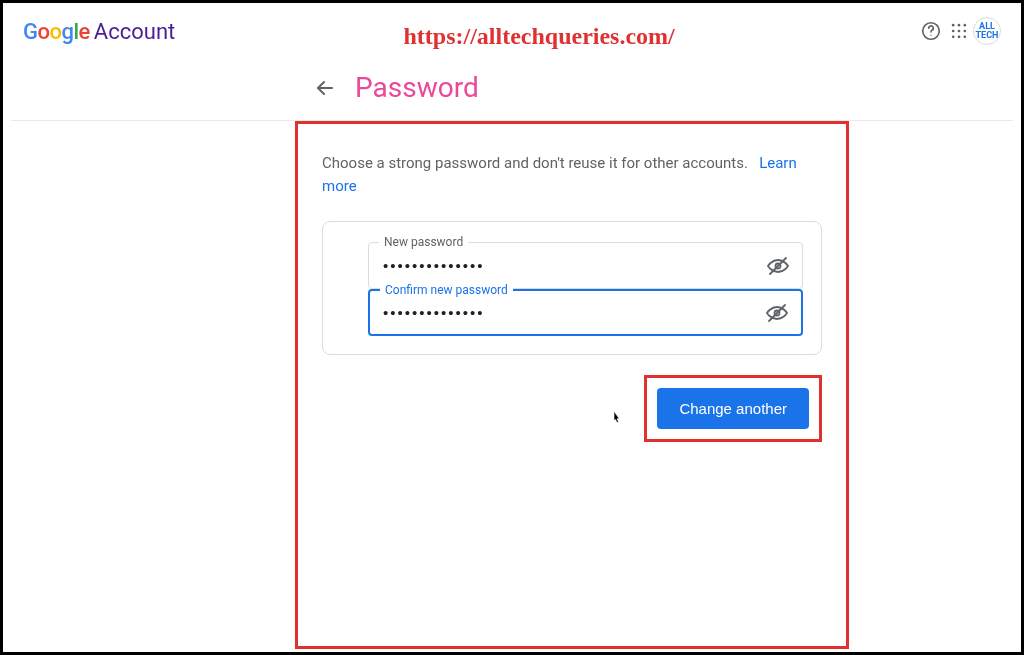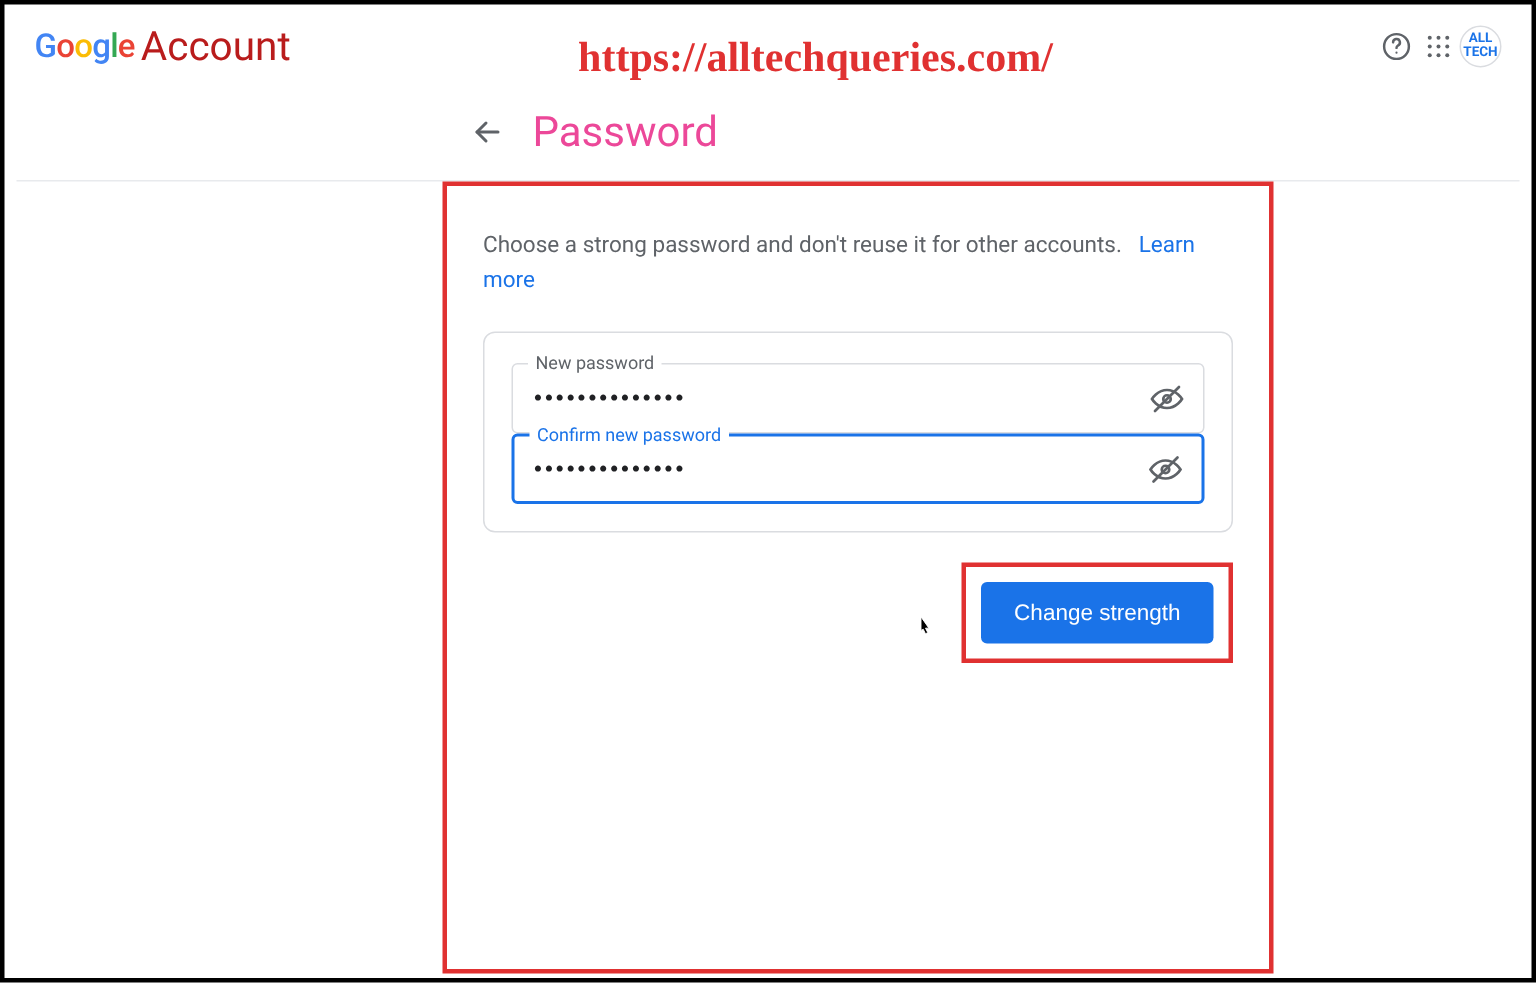--- a/index.html
+++ b/index.html
@@ -15,28 +15,28 @@
   .header {
     display: flex;
     align-items: center;
     justify-content: space-between;
     padding: 10px 20px 10px 20px;
     height: 56px;
   }
   .header-left { display: flex; align-items: center; }
   .google-logo { display: flex; align-items: baseline; font-size: 22px; font-weight: 500; letter-spacing: -0.5px; }
   .g-b { color:#4285F4; } .g-r { color:#EA4335; } .g-y { color:#FBBC05; } .g-g { color:#34A853; }
-  .account-label { color:#b91c1c; font-size:27px; margin-left:4px; font-weight:400; }
+  .account-label { color:#4c1d95; font-size:22px; margin-left:4px; font-weight:400; }
   .header-right { display:flex; align-items:center; gap:0; }
   .help-icon, .apps-icon, .avatar { display:flex; align-items:center; justify-content:center; width:28px; height:28px; color:#5f6368; }
   .avatar { border-radius:50%; border:1px solid #dadce0; font-size:9px; font-weight:bold; text-align:center; line-height:1; color:#1a73e8; flex-direction:column; }
   .watermark {
     position:absolute;
     top:20px; left:50%; transform:translateX(-40%);
-    color:#e03131; font-size:28px; font-weight:bold; font-family: "Times New Roman", serif;
+    color:#e03131; font-size:24px; font-weight:bold; font-family: "Times New Roman", serif;
     z-index:50;
   }
   .page-title-row {
     display:flex; align-items:center;
     padding: 12px 0 16px 310px;
     gap:18px;
   }
   .back-arrow { width:24px; height:24px; color:#5f6368; display:flex; align-items:center; justify-content:center; cursor:pointer;}
   .page-title { font-size:28px; color:#ec4899; font-weight:400; }
   .divider { border-top:1px solid #e8eaed; margin-left:8px; margin-right:8px; }
@@ -55,21 +55,21 @@
     margin-top:24px;
     border:1px solid #dadce0;
     border-radius:8px;
     padding:20px 18px 18px 18px;
   }
   .field {
     position:relative;
     border:1px solid #dadce0;
     border-radius:4px;
     padding:14px 48px 14px 14px;
-    display:flex; align-items:center;
+    display:flex; align-items:center;margin-left:27px;
   }
   .field.focused { border:2px solid #1a73e8; padding:13px 47px 13px 13px;justify-content:center; }
   .field-label {
     position:absolute; top:-8px; left:10px;
     background:#fff; padding:0 5px;
     font-size:12px; color:#5f6368;
   }
   .field.focused .field-label { color:#1a73e8; }
   .field-input {
     border:none; outline:none; width:100%;
@@ -180,21 +180,21 @@
           <path d="M2 12s3.5-6 10-6 10 6 10 6-3.5 6-10 6S2 12 2 12z"></path>
           <circle cx="12" cy="12" r="2.5"></circle>
           <path d="M4 20 20 4"></path>
         </svg>
       </span>
     </div>
   </div>
 
   <div class="action-row">
     <div class="action-box">
-      <button class="change-btn">Change strength</button>
+      <button class="change-btn">Change another</button>
       <span class="cursor-icon" style="position:absolute; left:calc(50% + 36px); top:34px;">
         <svg viewBox="0 0 24 24" width="18" height="18" fill="#000" stroke="#fff" stroke-width="0.8">
           <path d="M8 3v12l2-1 2 4 2-1-2-4h3L8 3z"></path>
         </svg>
       </span>
     </div>
   </div>
 </div>
 
 </body></html>

